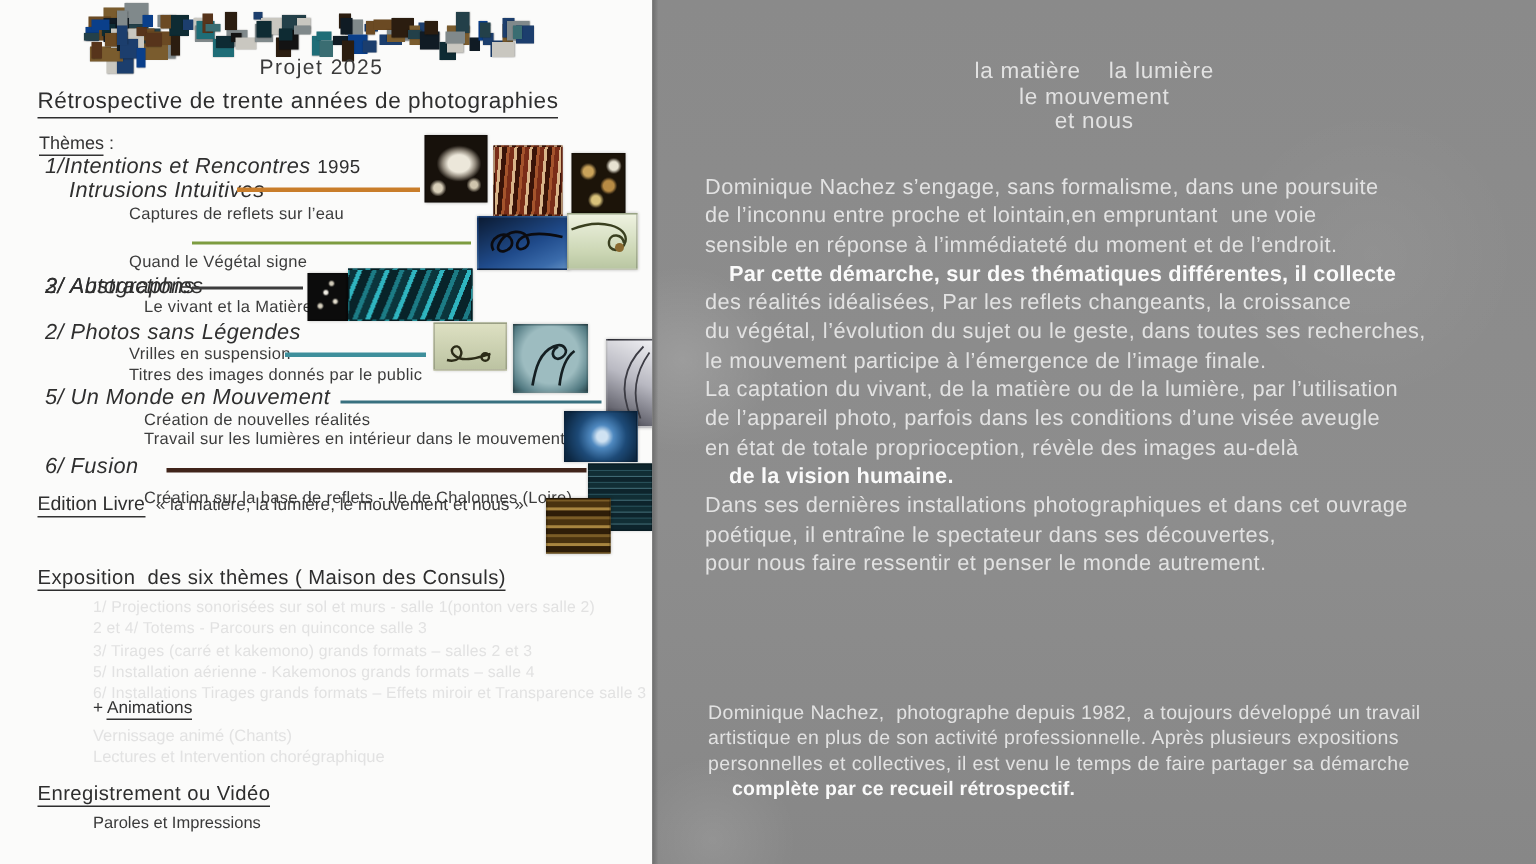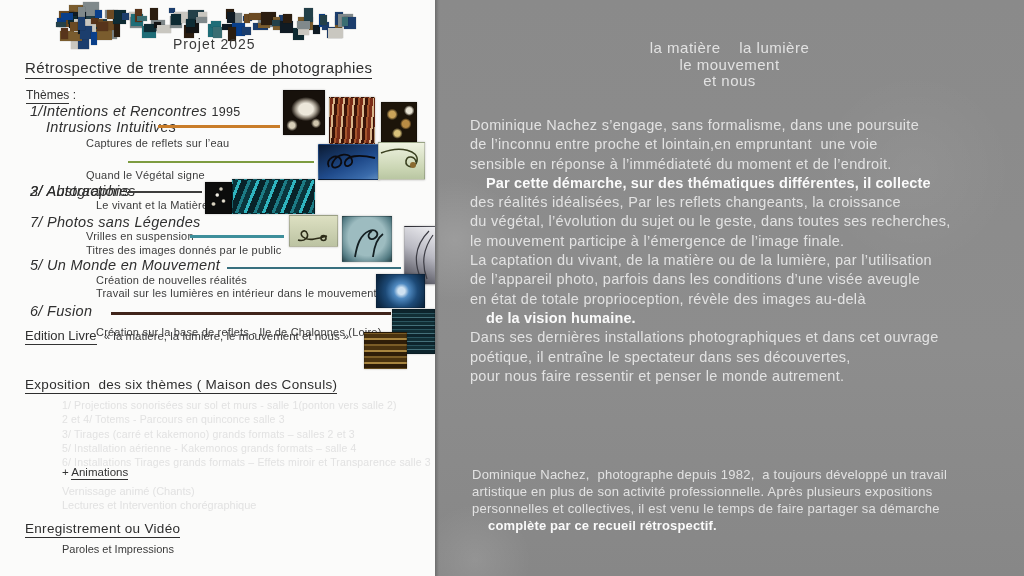--- a/index.html
+++ b/index.html
@@ -200,21 +200,21 @@
     <div class="abs th-cap" style="left:86px;top:137px;">Captures de reflets sur l’eau</div>
 
     <div class="abs th-title" style="left:30px;top:151px;margin-top:32px;">2/ Autographies</div>
     <div class="th-line" style="left: 128px; top: 161px; width: 186px; background-color: rgb(125, 156, 64);"></div>
     <div class="abs th-cap" style="left:86px;top:169px;">Quand le Végétal signe</div>
 
     <div class="abs th-title" style="left:30px;top:183px;">3/ Abstractions</div>
     <div class="th-line" style="left: 128px; top: 191px; width: 74px; background-color: rgb(61, 61, 61);"></div>
     <div class="abs th-cap" style="left:96px;top:199px;">Le vivant et la Matière</div>
 
-    <div class="abs th-title" style="left:30px;top:214px;">7/ Photos sans Légendes</div>
+    <div class="abs th-title" style="left:30px;top:214px;">2/ Photos sans Légendes</div>
     <div class="abs th-cap" style="left:86px;top:230px;">Vrilles en suspension</div>
     <div class="th-line" style="left: 190px; top: 235px; width: 94px; height: 3px; background-color: rgb(62, 143, 155);"></div>
     <div class="abs th-cap" style="left:86px;top:244px;">Titres des images donnés par le public</div>
 
     <div class="abs th-title" style="left:30px;top:257px;">5/ Un Monde en Mouvement</div>
     <div class="th-line" style="left: 227px; top: 267px; width: 174px; background-color: rgb(56, 112, 127);"></div>
     <div class="abs th-cap" style="left:96px;top:274px;">Création de nouvelles réalités</div>
     <div class="abs th-cap" style="left:96px;top:287px;">Travail sur les lumières en intérieur dans le mouvement</div>
 
     <div class="abs th-title" style="left:30px;top:303px;">6/ Fusion</div>

